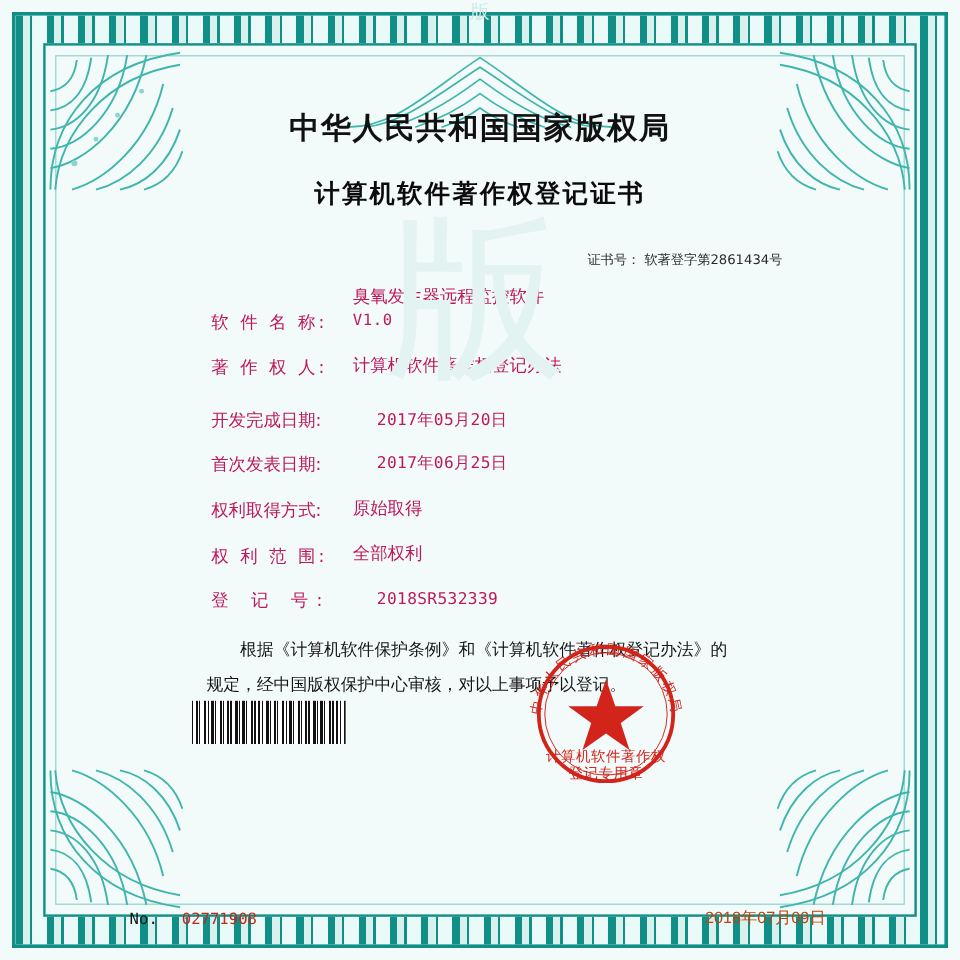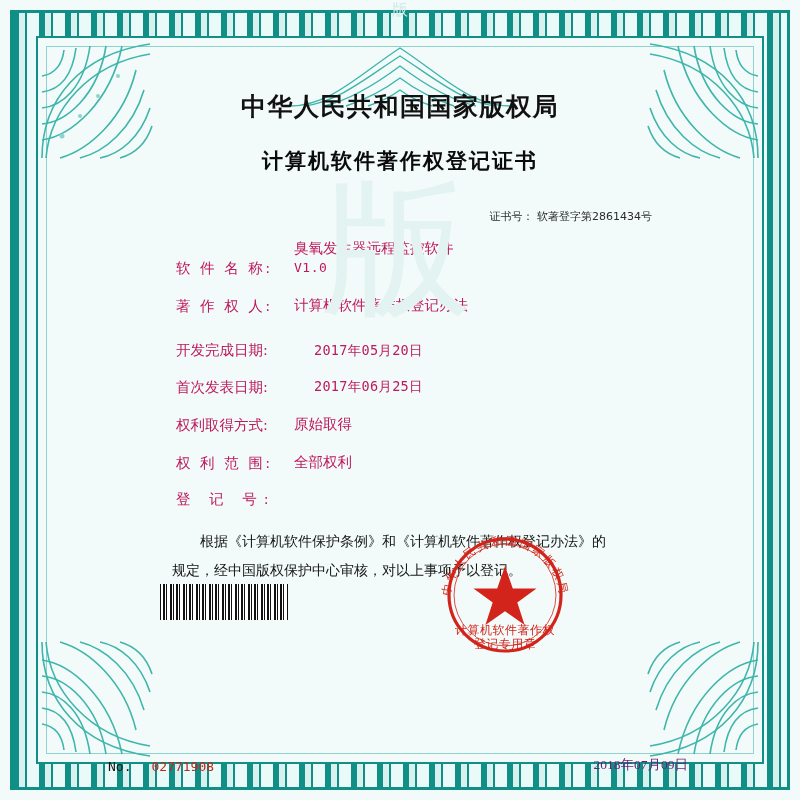--- a/index.html
+++ b/index.html
@@ -226,22 +226,22 @@
   .footer .serial b {
     color: #c0271d;
     font-weight: normal;
     margin-left: 20px;
   }
   .footer .issue-date {
     position: absolute;
     right: 112px;
     bottom: 0;
     font-size: 13.5px;
-    color: #701a75;
-    font-family: Liberation Serif, serif;
+    color: #c2410c;
+    font-family: Liberation Sans, sans-serif;
   }
 </style>
 </head>
 <body>
 
 <div id="certificate">
 
   <div class="border-outer"></div>
   <div class="border-mask"></div>
   <div class="border-inner-line"></div>
@@ -374,20 +374,21 @@
         <div class="field-value">原始取得</div>
       </div>
 
       <div class="field-row">
         <div class="field-label spaced2">权 利 范 围:</div>
         <div class="field-value">全部权利</div>
       </div>
 
       <div class="field-row">
         <div class="field-label spaced">登 记 号:</div>
+        <div class="field-value mono">2018SR532339</div>
       </div>
 
     </div>
 
     <div class="statement">
       <div>根据《计算机软件保护条例》和《计算机软件著作权登记办法》的</div>
       <div class="line2">规定，经中国版权保护中心审核，对以上事项予以登记。</div>
     </div>
 
     <div class="barcode"></div>

